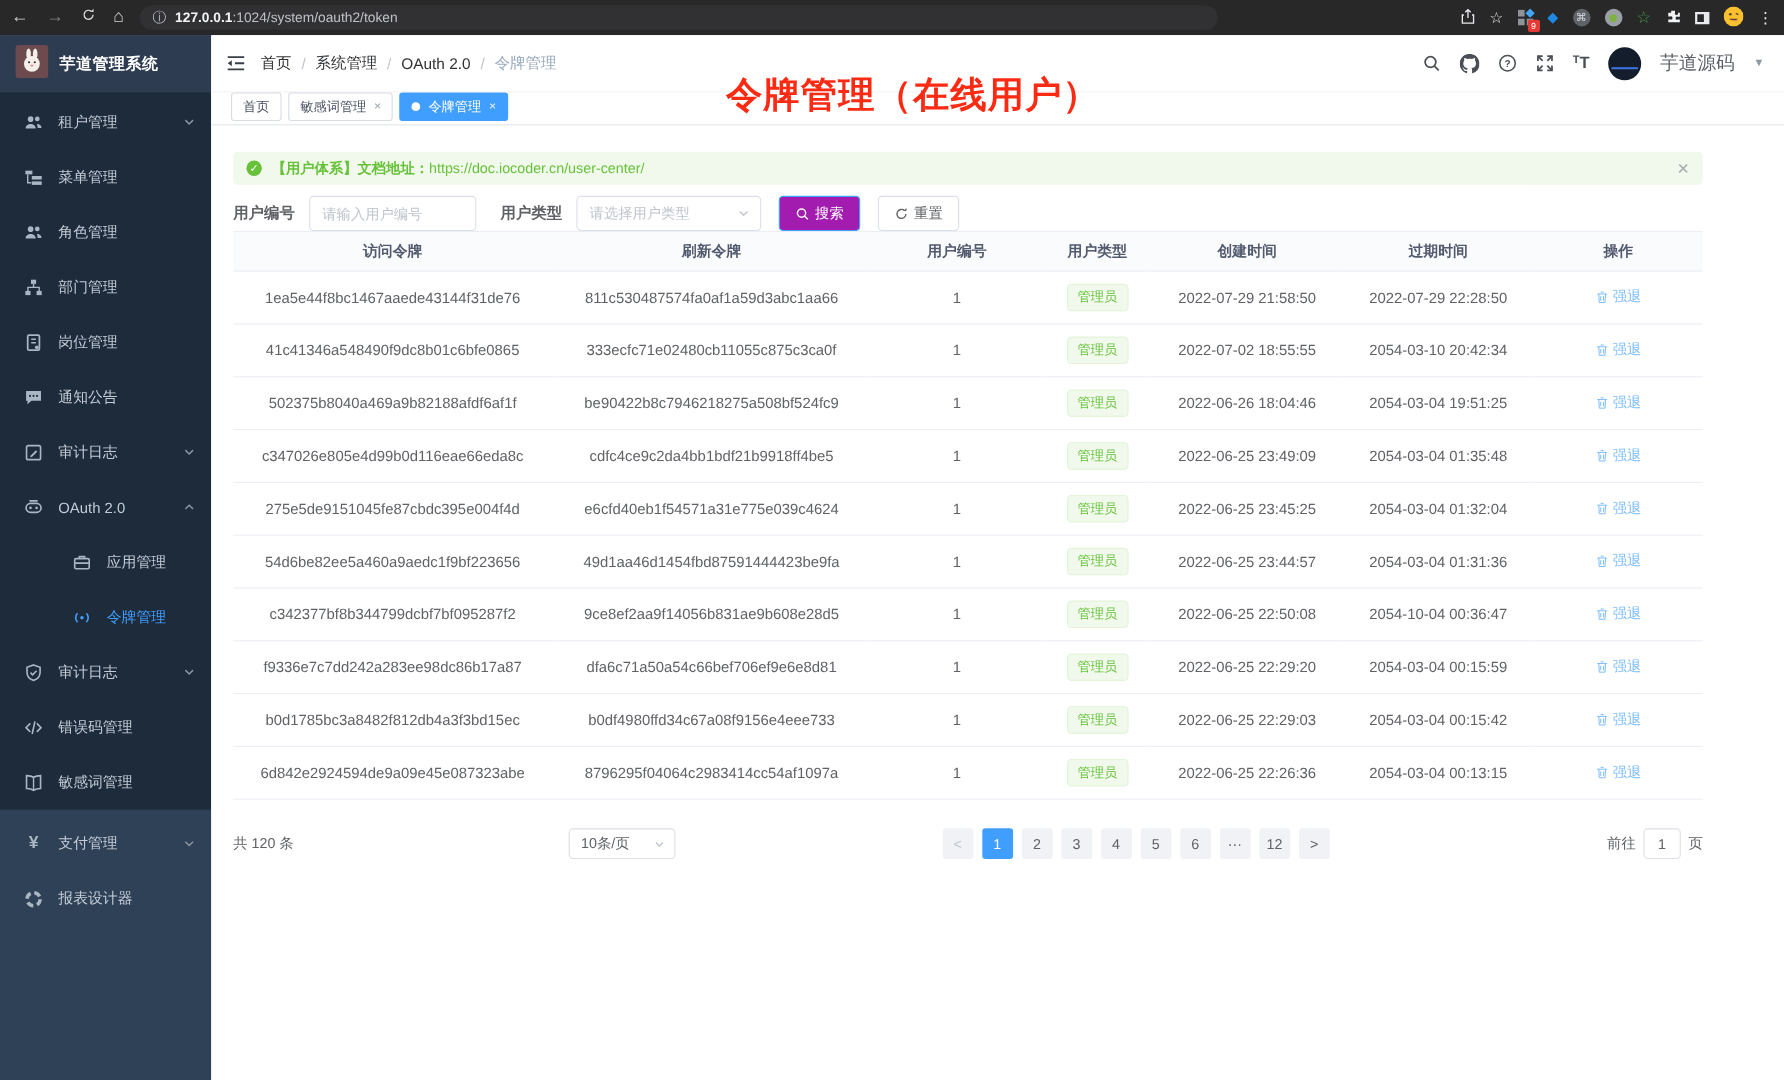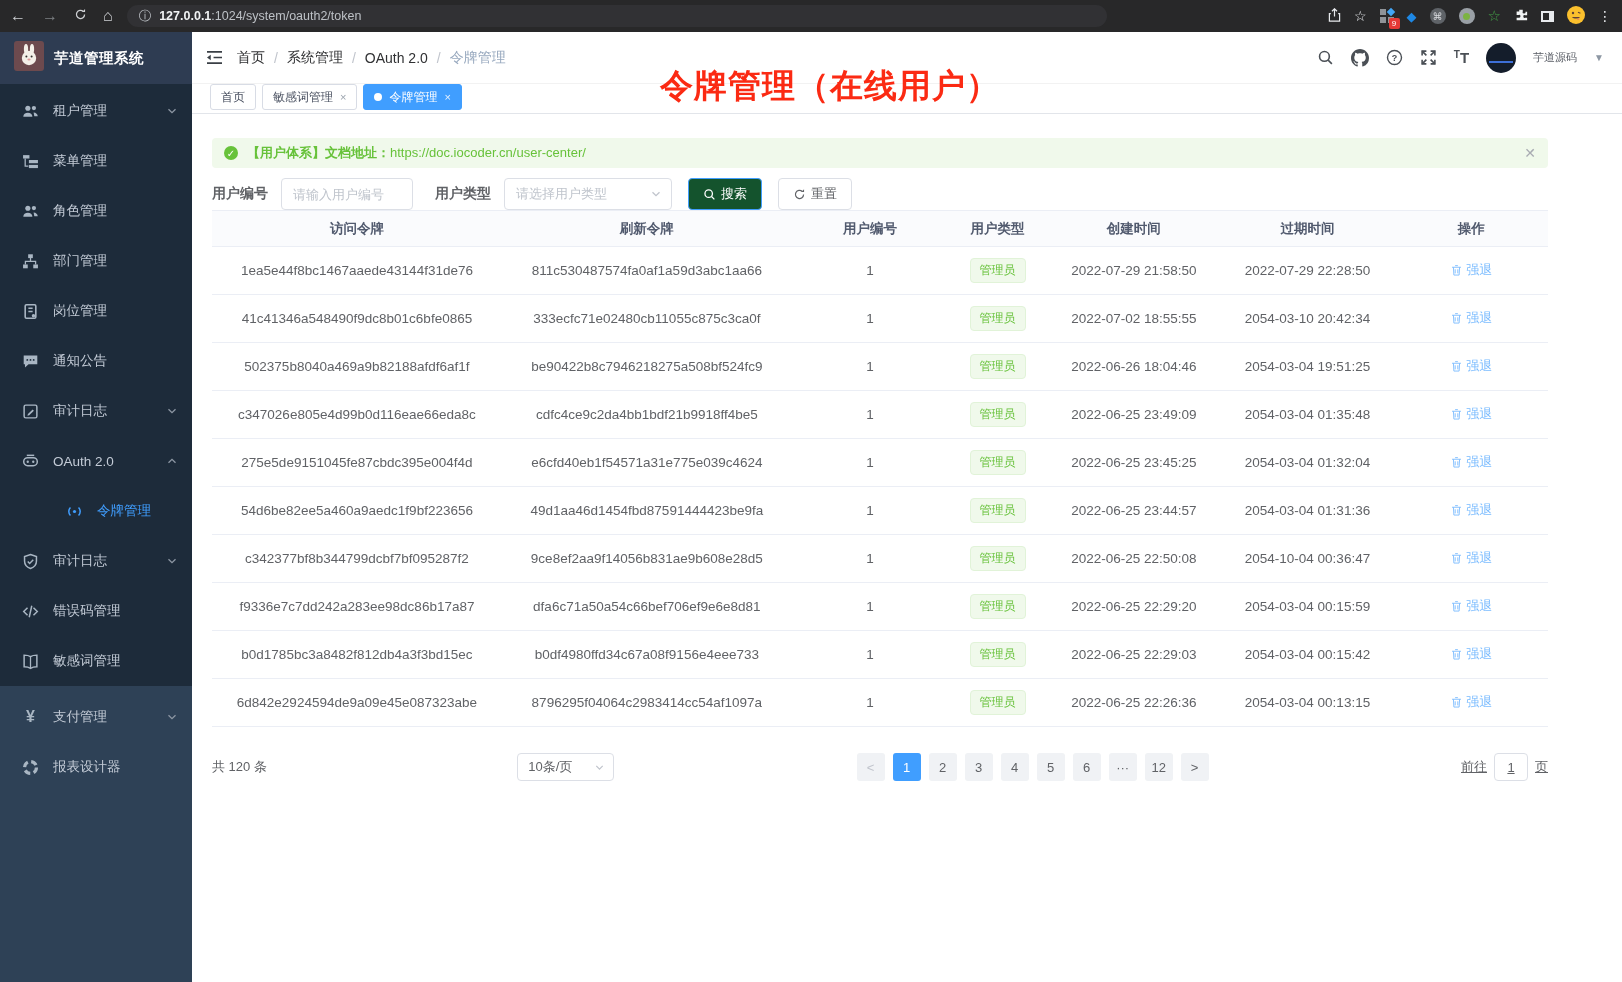--- a/index.html
+++ b/index.html
@@ -46,21 +46,21 @@
   .main { flex:1; display:flex; flex-direction:column; position:relative; background:#fff; }
   .topbar { height:52px; display:flex; align-items:center; padding:0 18px 0 14px; border-bottom:1px solid #f2f2f2; }
   .fold { color:#3a3f45; margin-right:14px; cursor:pointer; display:inline-flex; }
   .crumb { display:flex; align-items:center; gap:9px; font-size:14px; color:#303133; }
   .crumb .sep { color:#c0c4cc; } .crumb .muted { color:#97a8be; }
   .topbar .tools { margin-left:auto; display:flex; align-items:center; gap:17px; color:#5a5e66; }
   .tools .ticon { display:inline-flex; cursor:pointer; color:#4a4f55; }
   .tt { font-weight:bold; font-size:15px; } .tt small { font-size:10px; font-weight:bold; }
   .uavatar { width:30px; height:30px; border-radius:50%; background:#141d2b; overflow:hidden; position:relative; }
   .uavatar i { position:absolute; left:3px; right:3px; top:18px; height:2px; background:#3d6fd8; }
-  .uname { font-size:11px; color:#5a5e66; }
+  .uname { font-size:17px; color:#5a5e66; }
   .caret { color:#8d97a3; font-size:10px; }
 
   .tabbar { height:30px; border-bottom:1px solid #e2e5ea; display:flex; align-items:flex-start; gap:6px; padding:0 0 0 18px; }
   .tab { height:26px; border:1px solid #d8dce5; background:#fff; border-radius:3px; display:inline-flex;
     align-items:center; gap:7px; padding:0 10px; font-size:12px; color:#495060; cursor:pointer; }
   .tab .dot { width:8px; height:8px; border-radius:50%; background:#fff; display:none; }
   .tab.active { background:#409eff; border-color:#409eff; color:#fff; }
   .tab.active .dot { display:inline-block; }
   .tab .x { font-size:11px; color:#9aa3ad; } .tab.active .x { color:#e8f2ff; }
 
@@ -70,50 +70,50 @@
   .content { padding:24px 0 0 20px; width:1356px; }
   .alert { width:1336px; height:30px; background:#f0f9eb; border-radius:4px; display:flex; align-items:center;
     gap:9px; padding:0 12px; font-size:13px; color:#67c23a; }
   .alert b { font-weight:bold; }
   .alert .ok { width:14px; height:14px; border-radius:50%; background:#67c23a; color:#fff; font-size:10px;
     display:inline-flex; align-items:center; justify-content:center; flex-shrink:0; }
   .alert .close { margin-left:auto; color:#a8abb2; font-size:14px; cursor:pointer; }
 
   .filters { margin-top:10px; display:flex; align-items:center; height:32px; }
   .flabel { font-size:14px; font-weight:bold; color:#606266; margin-right:13px; }
-  .finput { width:132px; height:32px; border:1px solid #dcdfe6; border-radius:4px; padding:0 11px;
+  .finput { width:152px; height:32px; border:1px solid #dcdfe6; border-radius:4px; padding:0 11px;
     font-size:13px; color:#606266; outline:none; }
   .finput::placeholder { color:#bfc4cc; }
   .fselect { width:168px; height:32px; border:1px solid #dcdfe6; border-radius:4px; padding:0 9px 0 11px;
     font-size:13px; color:#bfc4cc; display:inline-flex; align-items:center; justify-content:space-between; cursor:pointer; }
   .gap1 { width:22px; } .gap2 { width:16px; }
   .btn { height:32px; border-radius:4px; font-size:13px; display:inline-flex; align-items:center; gap:5px;
     padding:0 14px; cursor:pointer; border:1px solid #dcdfe6; background:#fff; color:#606266; }
-  .btn.primary { background:#14532d; border-color:#409eff; color:#fff; margin-right:16px; }
+  .btn.primary { background:#a21caf; border-color:#409eff; color:#fff; margin-right:16px; }
 
   table { border-collapse:collapse; width:1336px; table-layout:fixed; }
   thead th { height:36px; font-size:13.5px; font-weight:bold; color:#515a6e; background:#fafbfd;
     border-top:1px solid #ebeef5; border-bottom:1px solid #ebeef5; text-align:center; }
   tbody td { height:48px; font-size:13.5px; color:#606266; border-bottom:1px solid #ebeef5; text-align:center;
     white-space:nowrap; overflow:hidden; }
   .badge { display:inline-block; padding:3px 9px; font-size:12px; color:#67c23a; background:#f0f9eb;
     border:1px solid #e1f3d8; border-radius:4px; }
   .kick { color:#79bbff; font-size:13px; display:inline-flex; align-items:center; gap:3px;
     background:none; border:none; cursor:pointer; }
 
   .pager { width:1336px; margin-top:26px; display:flex; align-items:center; justify-content:space-between;
     gap:8px; font-size:13px; color:#606266; }
   .pager .total { margin-right:8px; }
   .psize { width:97px; height:28px; border:1px solid #dcdfe6; border-radius:4px; display:inline-flex;
     align-items:center; justify-content:space-between; padding:0 8px 0 10px; color:#606266; cursor:pointer; }
   .pbtn { min-width:28px; height:28px; border-radius:3px; background:#f0f2f5; color:#606266; border:none;
     display:inline-flex; align-items:center; justify-content:center; font-size:13px; cursor:pointer; padding:0 6px; }
   .pbtn.active { background:#409eff; color:#fff; }
   .pbtn.disabled { color:#c0c4cc; }
-  .goto { display:flex; align-items:center; gap:7px; margin-left:10px;text-decoration:underline; }
+  .goto { display:flex; align-items:center; gap:7px; margin-left:10px; }
   .ginput { width:34px; height:28px; border:1px solid #dcdfe6; border-radius:4px; text-align:center;
     font-size:13px; color:#606266; outline:none; }
 </style>
 </head>
 <body>
 
 <div class="chrome">
   <div class="nav">
     <span>←</span>
     <span class="fwd">→</span>
@@ -270,20 +270,29 @@
               <path d="M4.5 2.2h7" stroke="currentColor" stroke-width="1.4"></path>
             </svg>
           </span>
           <span>OAuth 2.0</span>
           <span class="side-chev up">
             <svg width="12" height="12" viewBox="0 0 12 12">
               <path d="M2.5 4.2L6 7.7l3.5-3.5" fill="none" stroke="currentColor" stroke-width="1.3"></path>
             </svg>
           </span>
         </div>
+        <div class="side-item sub">
+          <span class="mi">
+            <svg width="17" height="17" viewBox="0 0 16 16">
+              <rect x="1.8" y="4.6" width="12.4" height="8.6" rx="1.2" fill="none" stroke="currentColor" stroke-width="1.4"></rect>
+              <path d="M5.8 4.6V2.8h4.4v1.8M1.8 8.4h12.4" stroke="currentColor" fill="none" stroke-width="1.4"></path>
+            </svg>
+          </span>
+          <span>应用管理</span>
+        </div>
         <div class="side-item sub active">
           <span class="mi">
             <svg width="17" height="17" viewBox="0 0 16 16">
               <circle cx="8" cy="8" r="1.5" fill="currentColor"></circle>
               <path d="M4.2 4.2a5.4 5.4 0 0 0 0 7.6M11.8 4.2a5.4 5.4 0 0 1 0 7.6" fill="none" stroke="currentColor" stroke-width="1.4"></path>
             </svg>
           </span>
           <span>令牌管理</span>
         </div>
         <div class="side-item">

